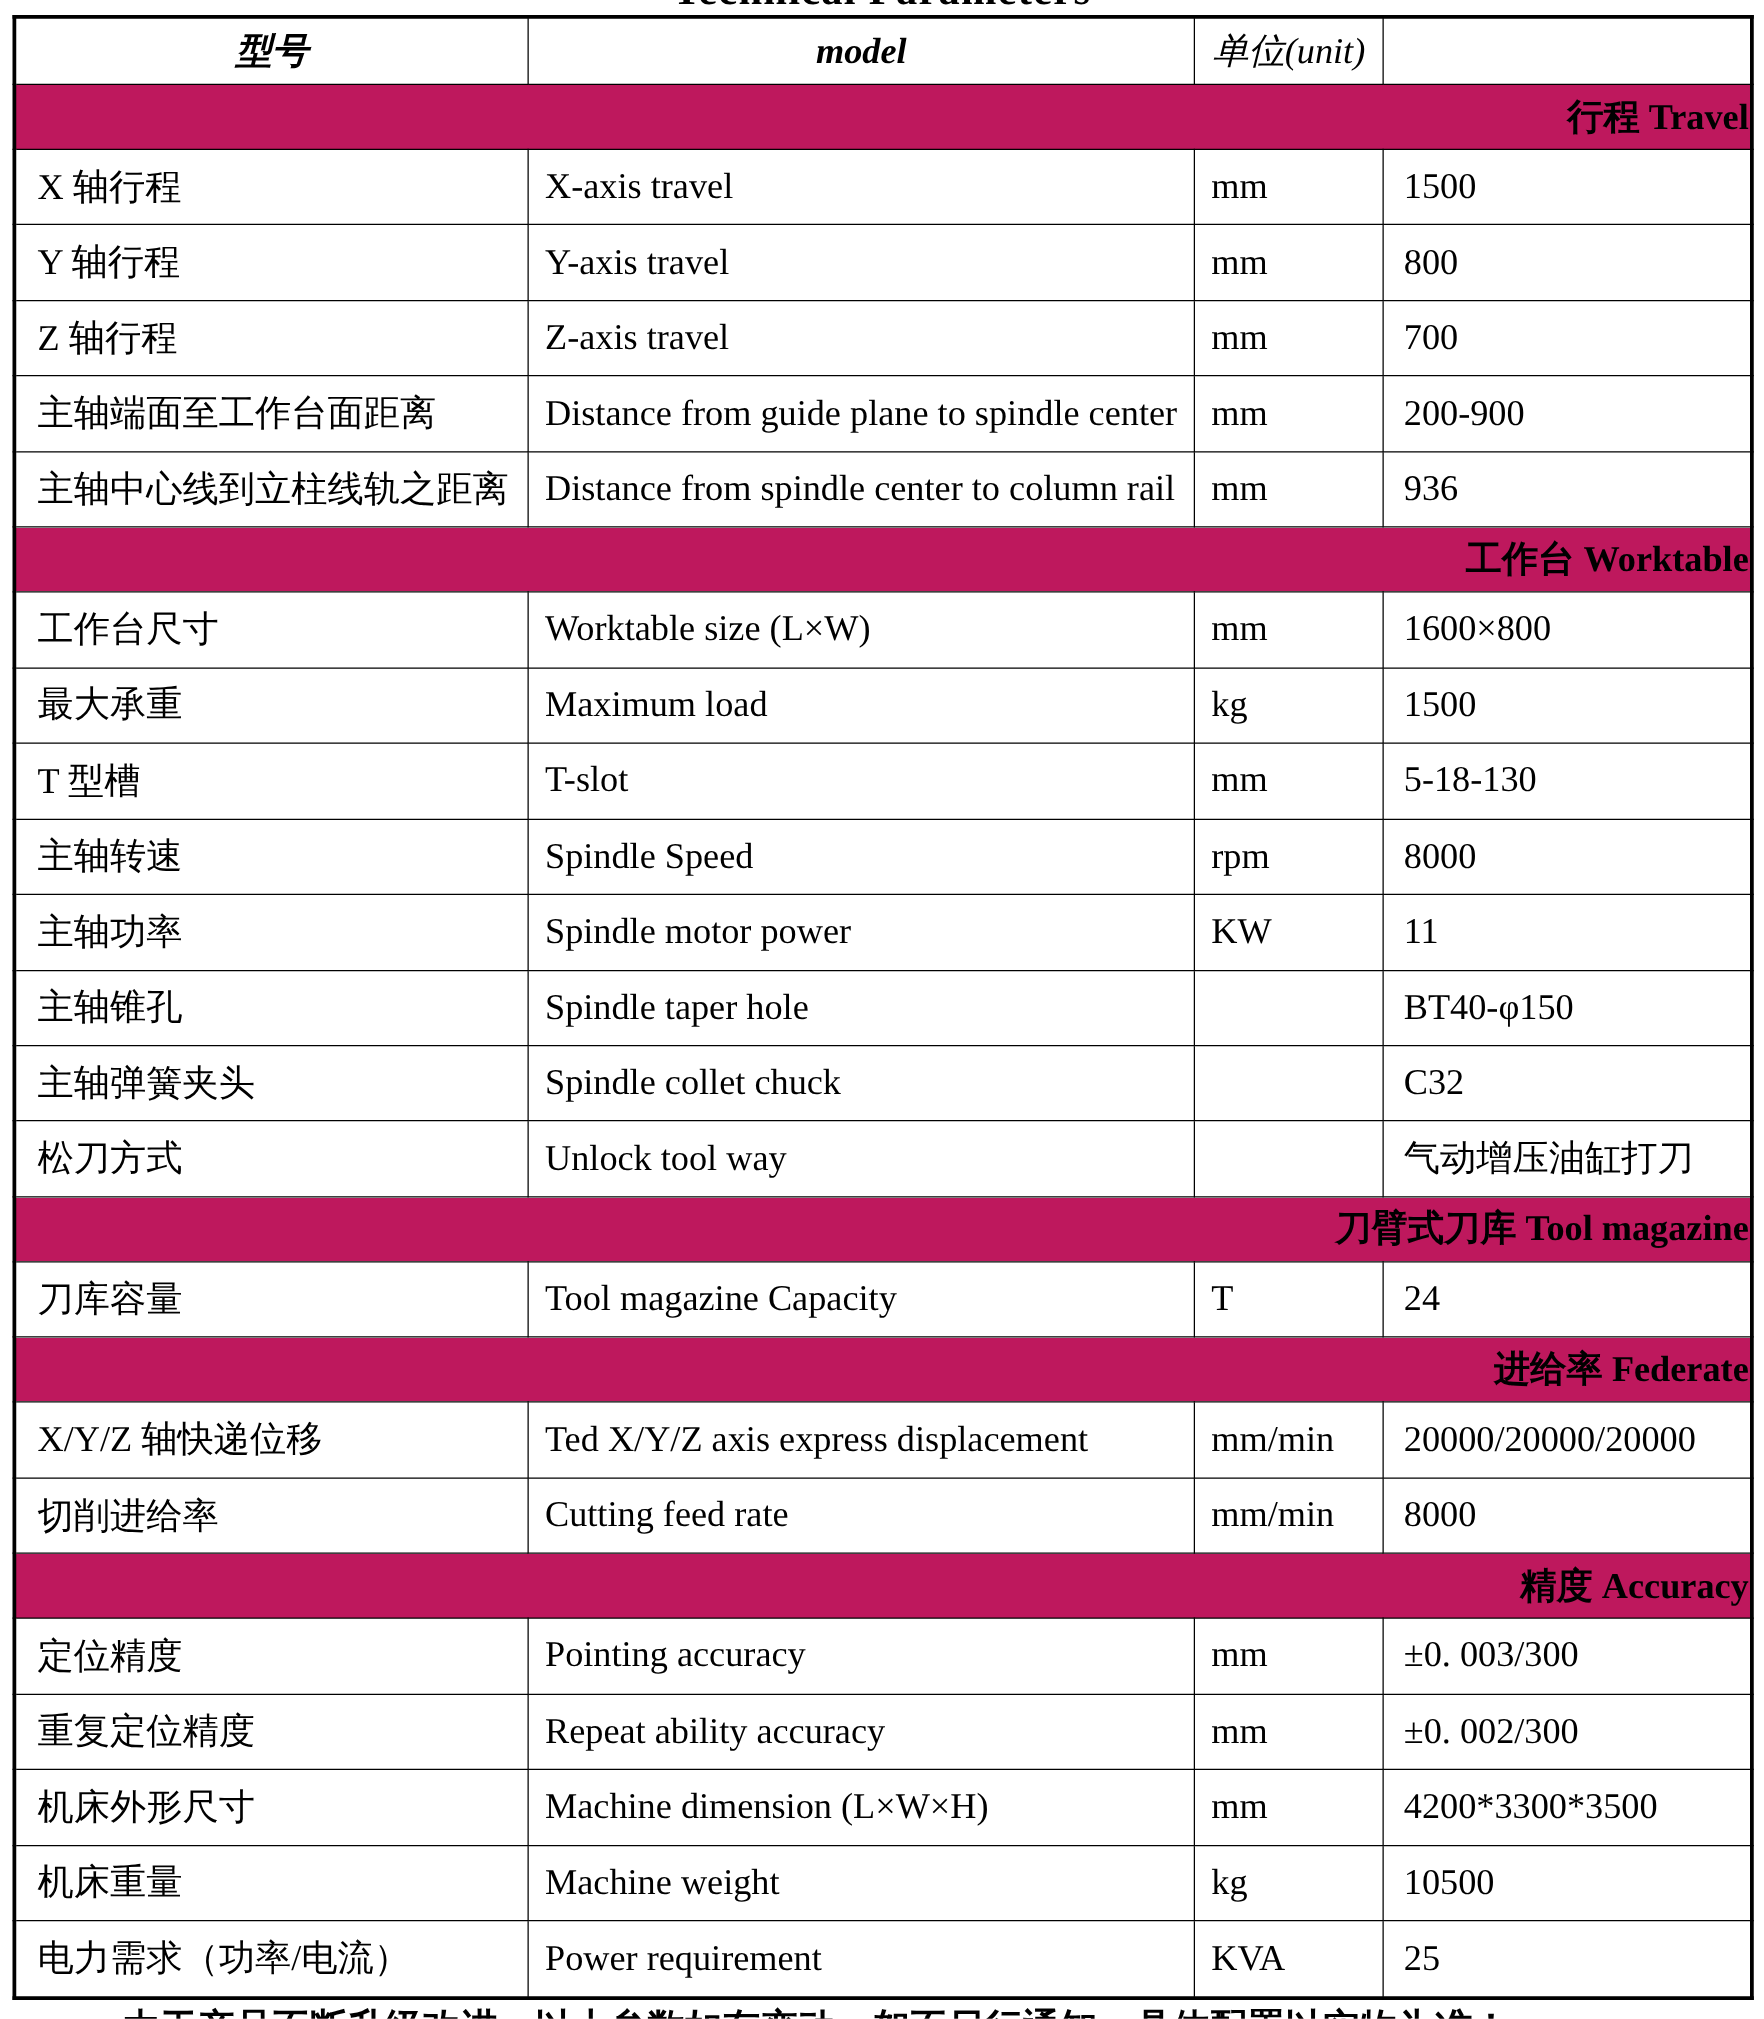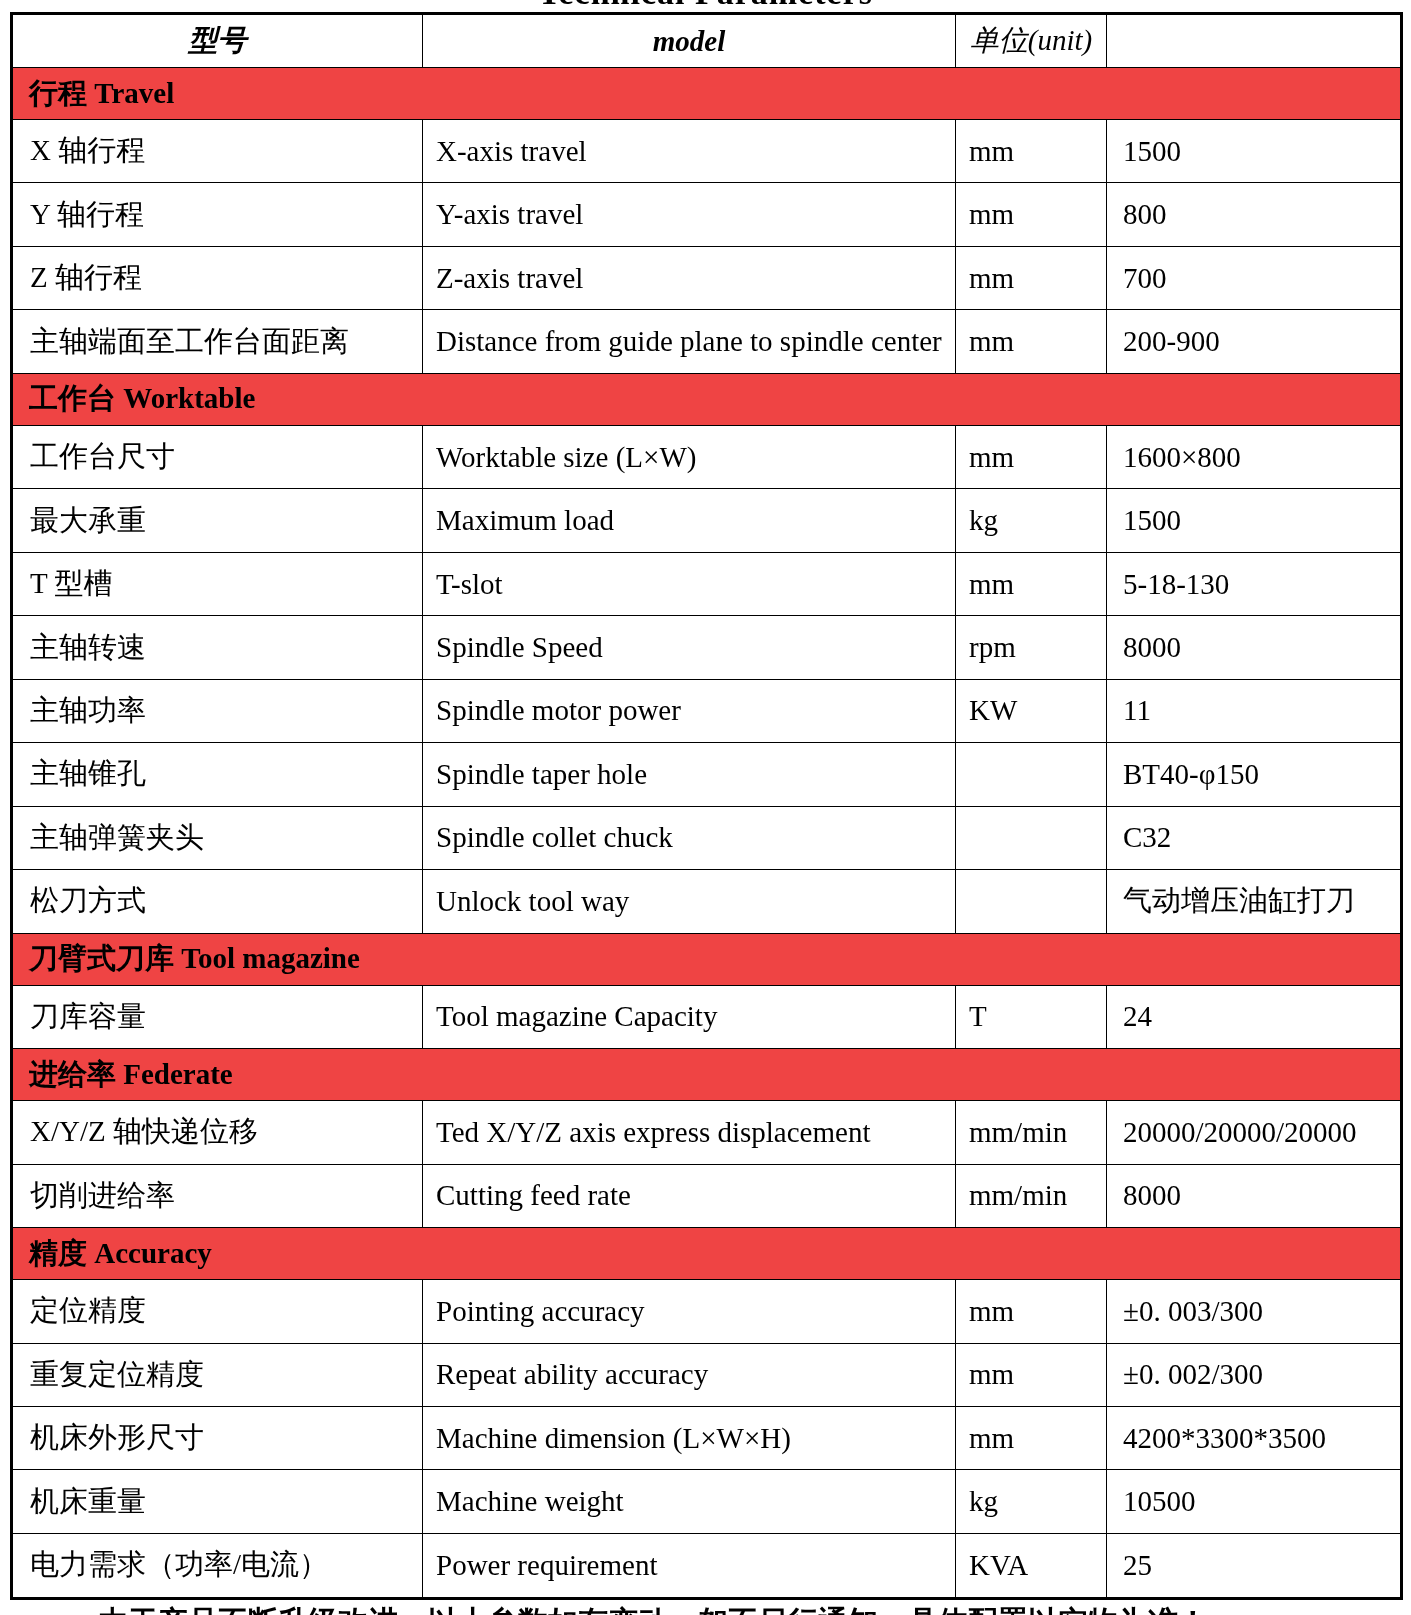--- a/index.html
+++ b/index.html
@@ -35,24 +35,24 @@
     overflow:hidden;
     white-space:nowrap;
   }
   thead tr{height:54px;font-style:italic;}
   th.h0{font-weight:bold;font-size:30px;text-align:center;}
   th.h1{font-weight:bold;font-size:30px;text-align:center;}
   th.h2{font-weight:normal;font-size:28px;text-align:center;}
   th.h3{font-weight:normal;}
   tr.section-row{height:52px;}
   td.section-cell{
-    background:#ef4444;
+    background:#be185d;
     font-weight:bold;
     font-size:30px;
-    text-align:left;
+    text-align:right;
     padding-left:16px;
   }
   tr.data-row td{text-align:left;}
   td.col0{padding-left:17px;}
   td.col1{padding-left:13px;}
   td.col2{padding-left:13px;white-space:pre-wrap;}
   td.col3{padding-left:16px;}
   
   .footer-note{
     position:absolute;
@@ -105,20 +105,26 @@
         <td class="col1">Z-axis travel</td>
         <td class="col2">mm</td>
         <td class="col3">700</td>
       </tr>
       <tr class="data-row">
         <td class="col0">主轴端面至工作台面距离</td>
         <td class="col1">Distance from guide plane to spindle center</td>
         <td class="col2">mm</td>
         <td class="col3">200-900</td>
       </tr>
+      <tr class="data-row">
+        <td class="col0">主轴中心线到立柱线轨之距离</td>
+        <td class="col1">Distance from spindle center to column rail</td>
+        <td class="col2">mm</td>
+        <td class="col3">936</td>
+      </tr>
       <tr class="section-row">
         <td colspan="4" class="section-cell">工作台 Worktable</td>
       </tr>
       <tr class="data-row">
         <td class="col0">工作台尺寸</td>
         <td class="col1">Worktable size (L×W)</td>
         <td class="col2">mm</td>
         <td class="col3">1600×800</td>
       </tr>
       <tr class="data-row">

